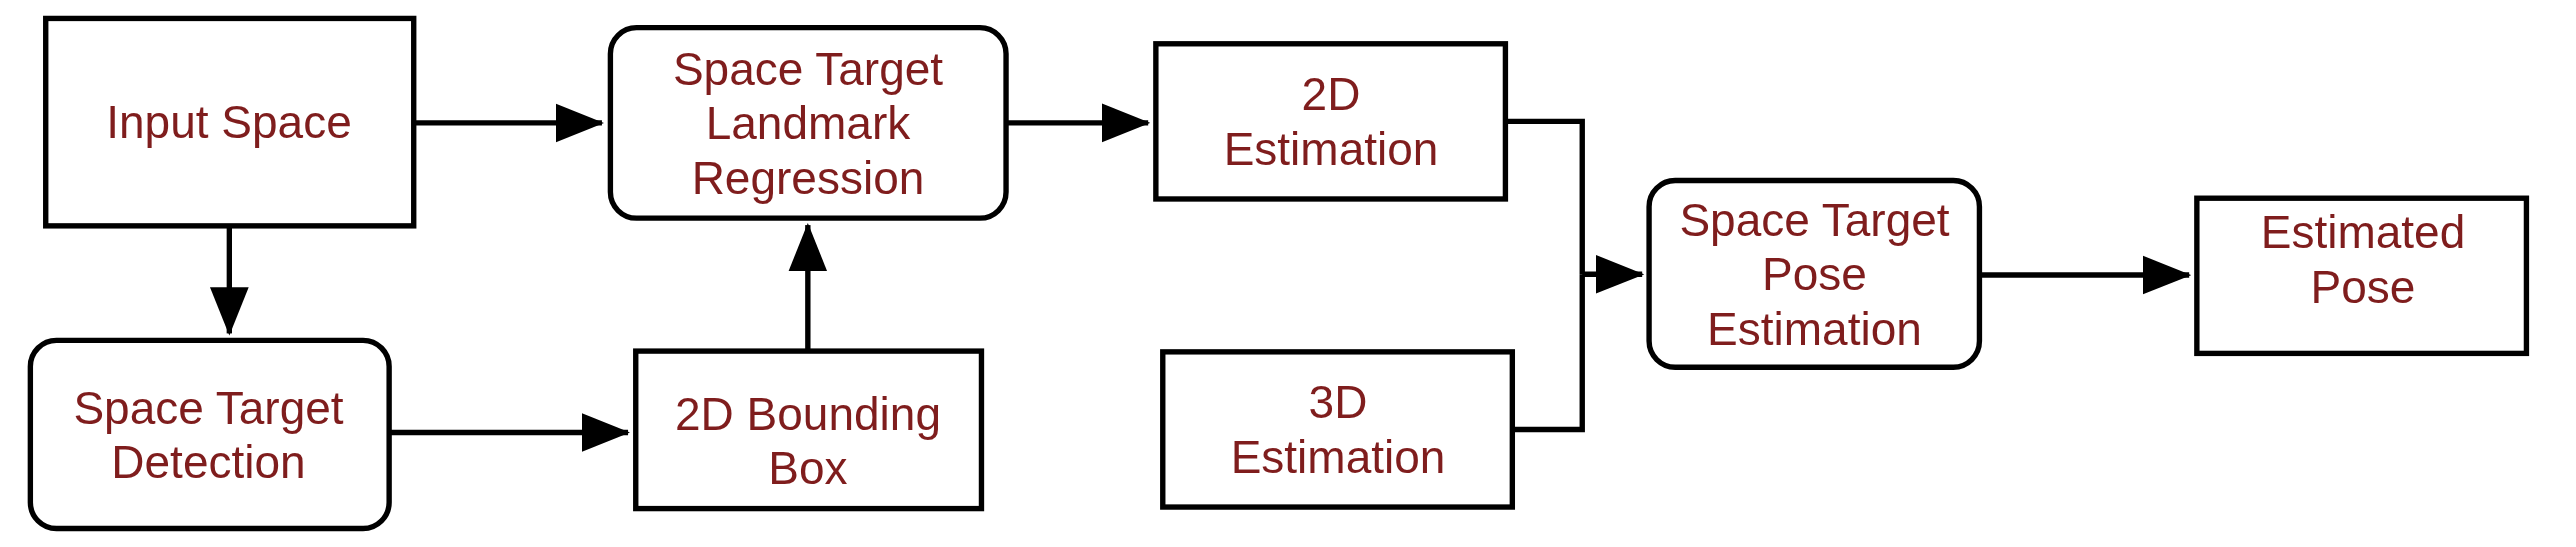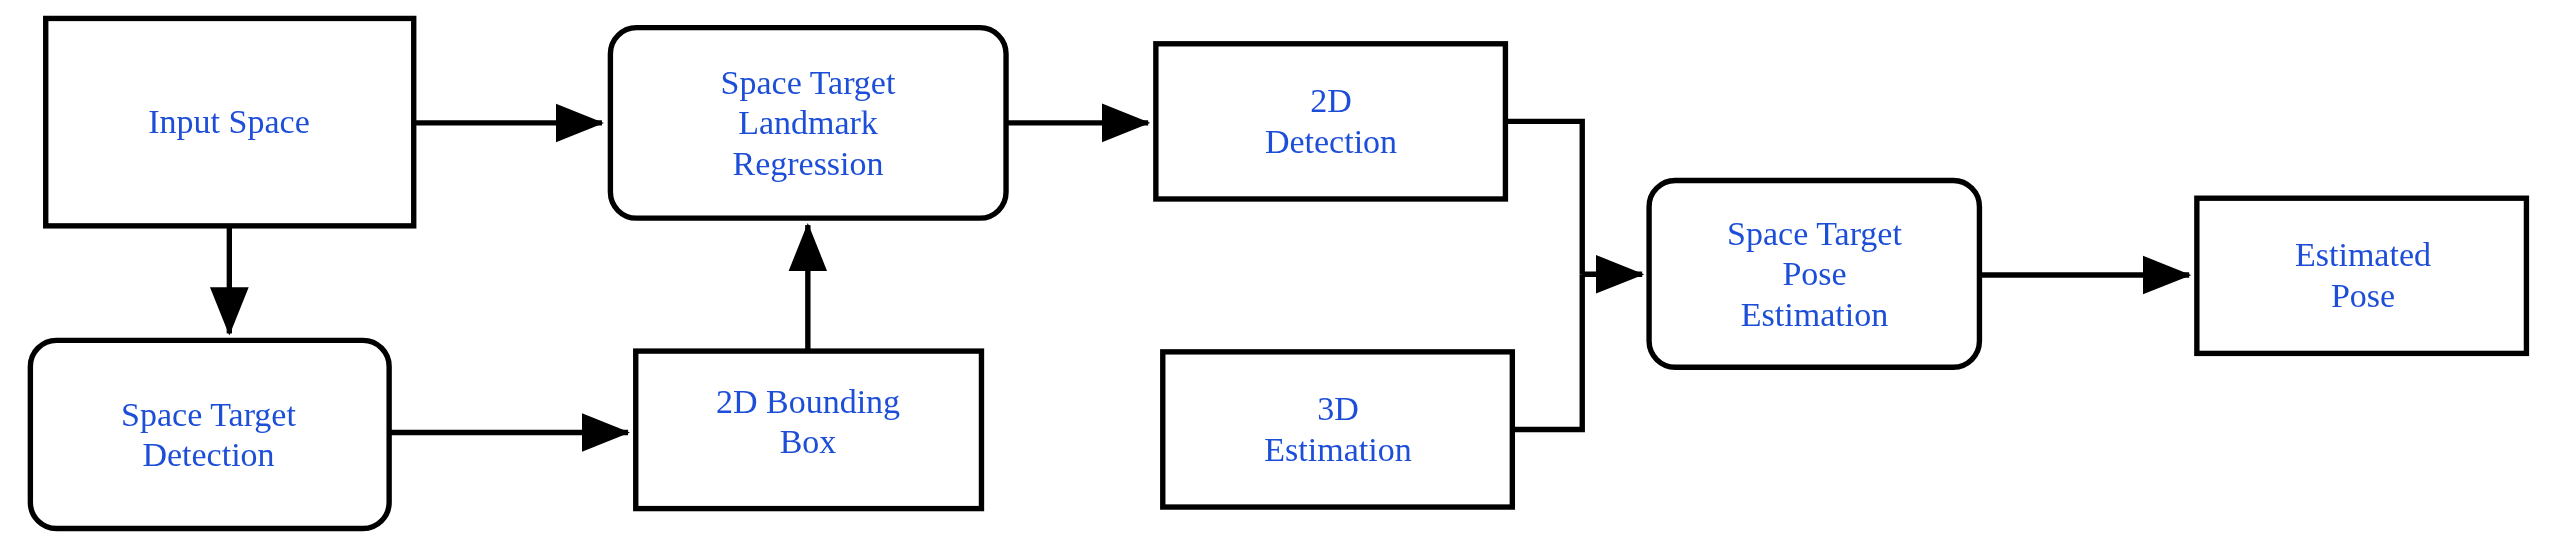--- a/index.html
+++ b/index.html
@@ -21,23 +21,23 @@
     top: 0;
     width: 2576px;
     height: 547px;
   }
   .node-label {
     position: absolute;
     display: flex;
     align-items: center;
     justify-content: center;
     text-align: center;
-    color: #1d4ed8;
-    font-family: Liberation Serif, serif;
-    font-size: 34px;
+    color: #7f1d1d;
+    font-family: Liberation Sans, sans-serif;
+    font-size: 46px;
     line-height: 1.18;
     white-space: pre-line;
     pointer-events: none;
     letter-spacing: 0px;
   }
 </style>
 </head>
 <body>
 
 <div id="canvas">
@@ -86,30 +86,30 @@
 
   <div class="node-label" style="left:45px; top:18.5px; width:368px; height:208px;">Input Space</div>
 
   <div class="node-label" style="left:29px; top:341px; width:359px; height:188px;">Space Target
 Detection</div>
 
   <div class="node-label" style="left:610px; top:28px; width:396px; height:191px;">Space Target
 Landmark
 Regression</div>
 
-  <div class="node-label" style="left:635px; top:343px; width:346px; height:158px;">2D Bounding
+  <div class="node-label" style="left:635px; top:362px; width:346px; height:158px;">2D Bounding
 Box</div>
 
   <div class="node-label" style="left:1156px; top:44px; width:350px; height:155px;">2D
-Detection</div>
+Estimation</div>
 
   <div class="node-label" style="left:1163px; top:352px; width:350px; height:155px;">3D
 Estimation</div>
 
   <div class="node-label" style="left:1649px; top:181px; width:331px; height:187px;">Space Target
 Pose
 Estimation</div>
 
-  <div class="node-label" style="left:2198px; top:198px; width:330px; height:155px;">Estimated
+  <div class="node-label" style="left:2198px; top:182px; width:330px; height:155px;">Estimated
 Pose</div>
 
 </div>
 
 
 </body></html>

